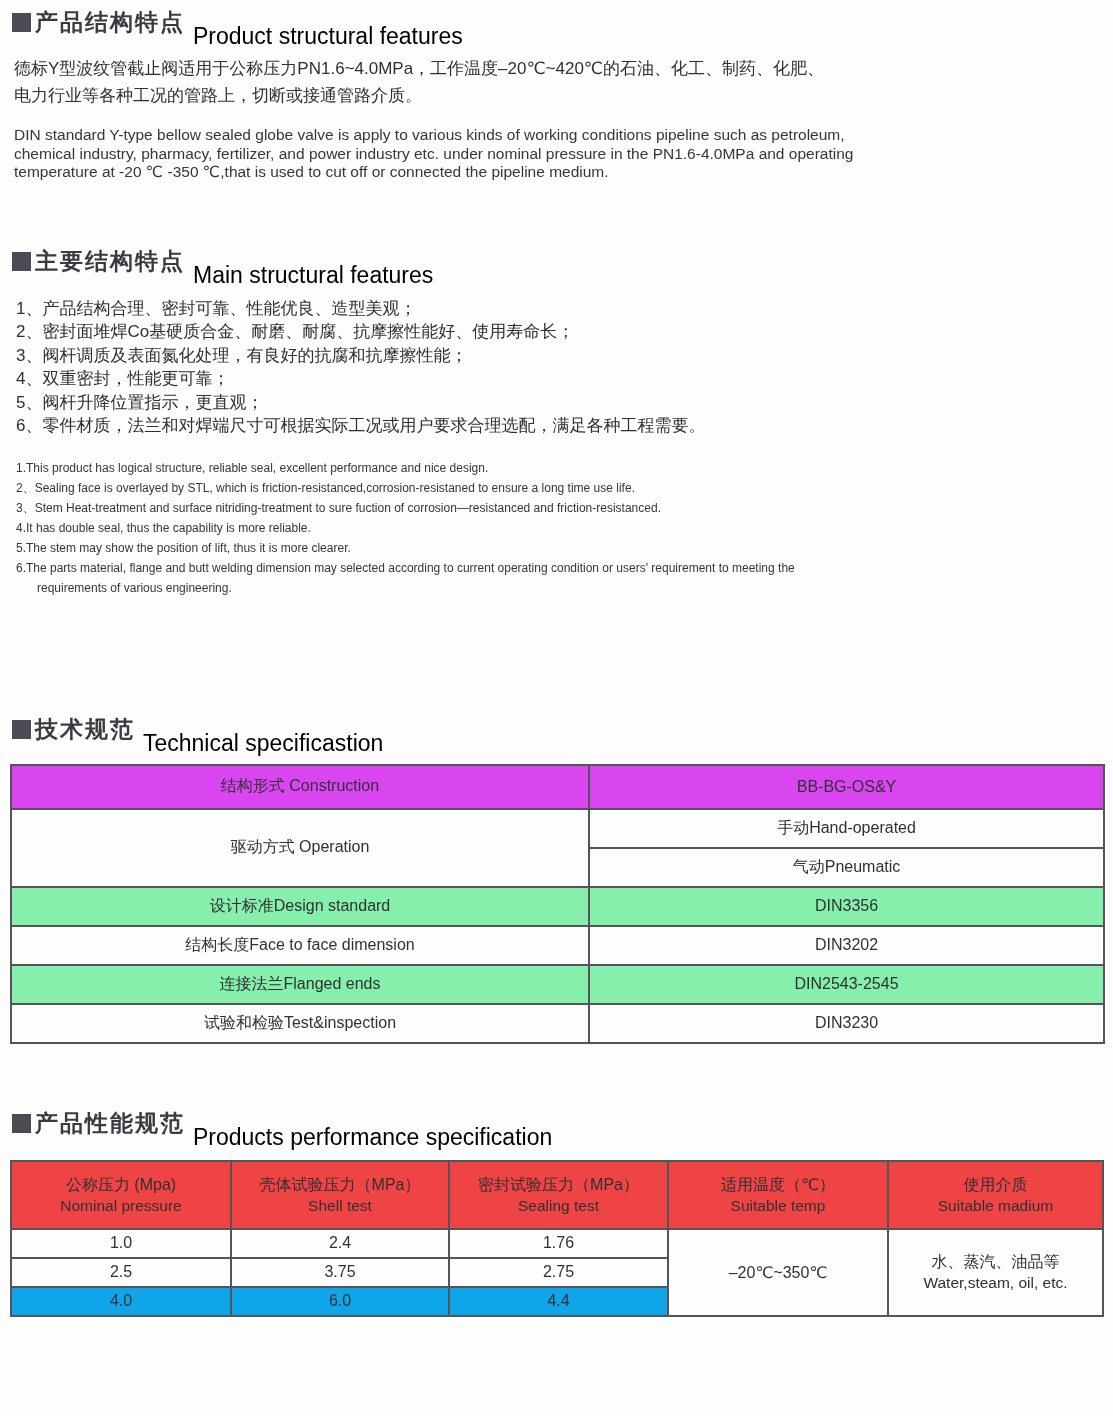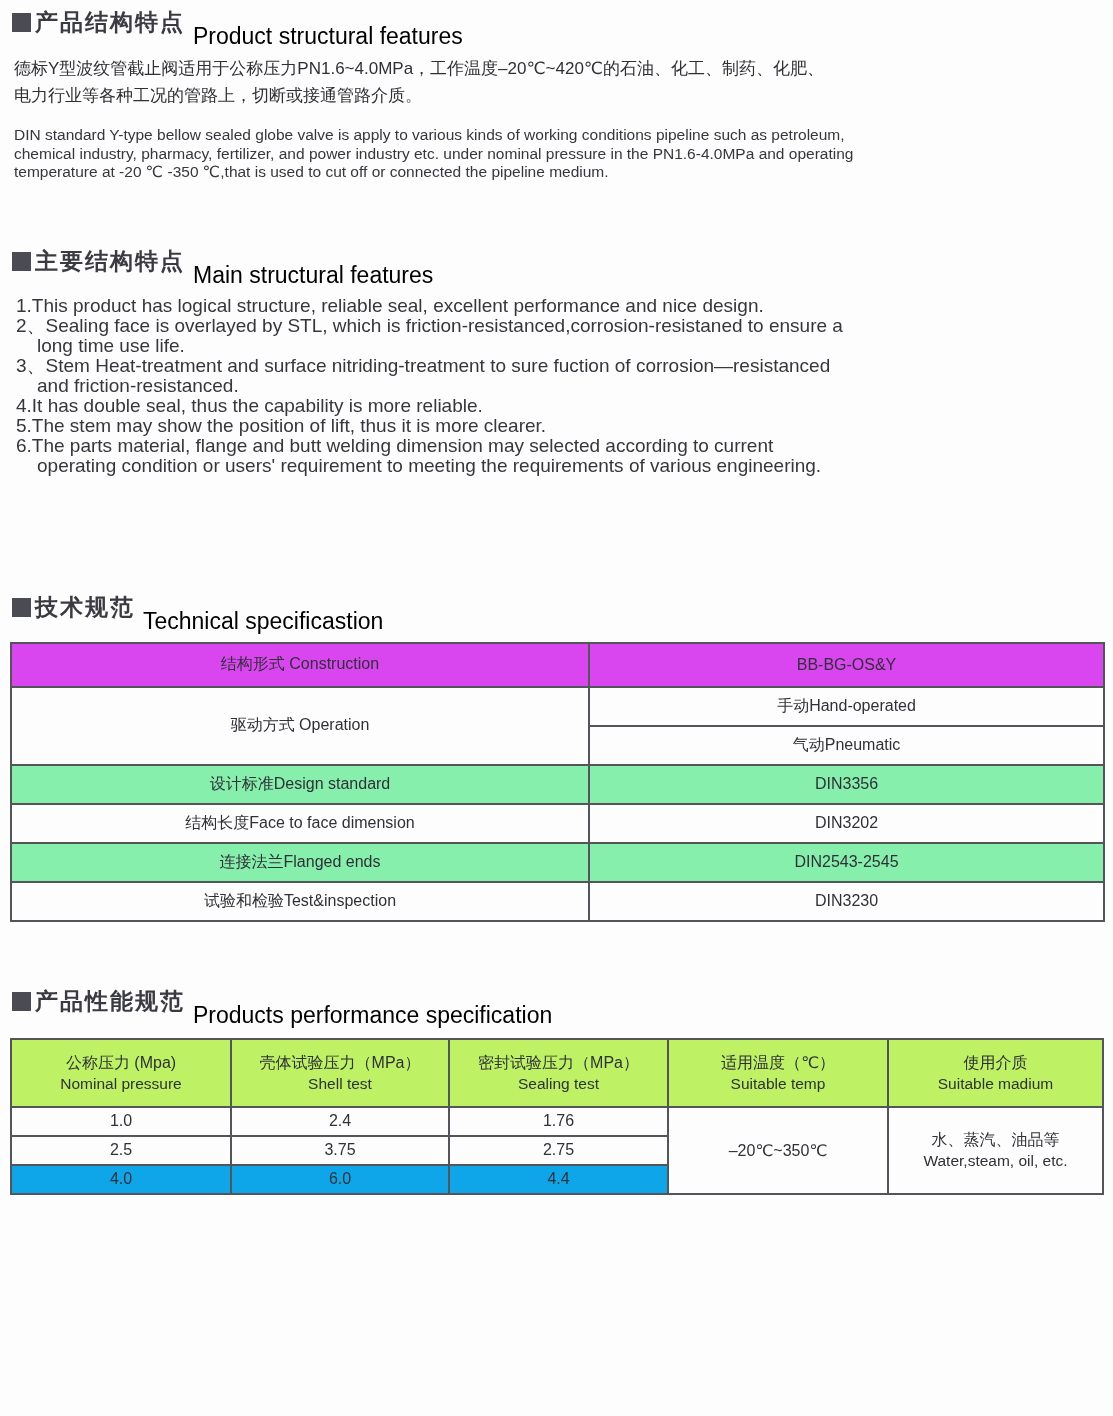--- a/index.html
+++ b/index.html
@@ -18,35 +18,35 @@
   .sq{width:19px;height:19px;background:#4b4b53;flex:0 0 auto;}
   .sec-h .cn{font-size:23px;font-weight:700;letter-spacing:2px;color:#3a3a41;white-space:nowrap;}
   .sec-h .en{font-size:23px;font-weight:400;color:#000000;white-space:nowrap;margin-left:4px;margin-top:28px;}
 
   .para-cn{margin:19px 0 0 14px;width:810px;font-size:17px;line-height:27px;color:#2f2f35;}
   .para-en{margin:17px 0 0 14px;width:848px;font-size:15.5px;line-height:18.5px;color:#36363c;}
 
   .sec2{margin-top:66px;}
   .list{list-style:none;margin:0;padding:0;}
   .list-cn{margin:21px 0 0 16px;font-size:17px;line-height:23.5px;color:#2f2f35;width:860px;}
-  .list-en{margin:20px 0 0 16px;font-size:19px;line-height:20px;color:#36363c;width:832px;}
+  .list-en{margin:20px 0 0 16px;font-size:12px;line-height:20px;color:#36363c;width:832px;}
   .list-en li{padding-left:21px;text-indent:-21px;}
 
   .sec3{margin-top:118px;}
   .sec4{margin-top:66px;}
 
   table{border-collapse:collapse;table-layout:fixed;margin:20px 0 0 10px;}
   td{border:2px solid #54545b;text-align:center;vertical-align:middle;
      font-size:16px;color:#303037;padding:0 4px;overflow:hidden;}
   .t1{width:1093px;}
   .t1 .hdr td{height:42px;background:#d946ef;}
   .t1 td{height:37px;}
   .t1 tr.alt td{background:#86efac;}
   .t2{width:1092px;margin-top:22px;}
-  .t2 .hdr td{height:66px;background:#bef264;}
+  .t2 .hdr td{height:66px;background:#ef4444;}
   .t2 td{height:27px;}
   .t2 tr.alt td.v{background:#0ea5e9;}
   .hcell-cn{font-size:16px;line-height:22px;}
   .hcell-en{font-size:15.5px;line-height:20px;}
   .mcell-cn{font-size:16px;line-height:22px;}
   .mcell-en{font-size:15.5px;line-height:20px;}
 </style>
 </head>
 <body>
 
@@ -58,20 +58,28 @@
     <span class="en">Product structural features</span>
   </div>
   <p class="para-cn">德标Y型波纹管截止阀适用于公称压力PN1.6~4.0MPa，工作温度–20℃~420℃的石油、化工、制药、化肥、电力行业等各种工况的管路上，切断或接通管路介质。</p>
   <p class="para-en">DIN standard Y-type bellow sealed globe valve is apply to various kinds of working conditions pipeline such as petroleum,  chemical industry, pharmacy, fertilizer, and power industry etc. under nominal pressure in the PN1.6-4.0MPa and operating temperature at -20 ℃ -350 ℃,that is used to cut off or connected the pipeline medium.</p>
 
   <div class="sec-h sec2">
     <span class="sq"></span>
     <span class="cn">主要结构特点</span>
     <span class="en">Main structural features</span>
   </div>
+  <ul class="list list-cn">
+    <li>1、产品结构合理、密封可靠、性能优良、造型美观；</li>
+    <li>2、密封面堆焊Co基硬质合金、耐磨、耐腐、抗摩擦性能好、使用寿命长；</li>
+    <li>3、阀杆调质及表面氮化处理，有良好的抗腐和抗摩擦性能；</li>
+    <li>4、双重密封，性能更可靠；</li>
+    <li>5、阀杆升降位置指示，更直观；</li>
+    <li>6、零件材质，法兰和对焊端尺寸可根据实际工况或用户要求合理选配，满足各种工程需要。</li>
+  </ul>
   <ul class="list list-en">
     <li>1.This product has logical structure, reliable seal, excellent performance and nice design.</li>
     <li>2、Sealing face is overlayed by STL, which is friction-resistanced,corrosion-resistaned to ensure a long time use life.</li>
     <li>3、Stem Heat-treatment and surface nitriding-treatment to sure fuction of corrosion—resistanced and friction-resistanced.</li>
     <li>4.It has double seal, thus the capability is more reliable.</li>
     <li>5.The stem may show the position of lift, thus it is more clearer.</li>
     <li>6.The parts material, flange and butt welding dimension may selected according to current operating condition or users' requirement to meeting the requirements of various engineering.</li>
   </ul>
 
   <div class="sec-h sec3">

